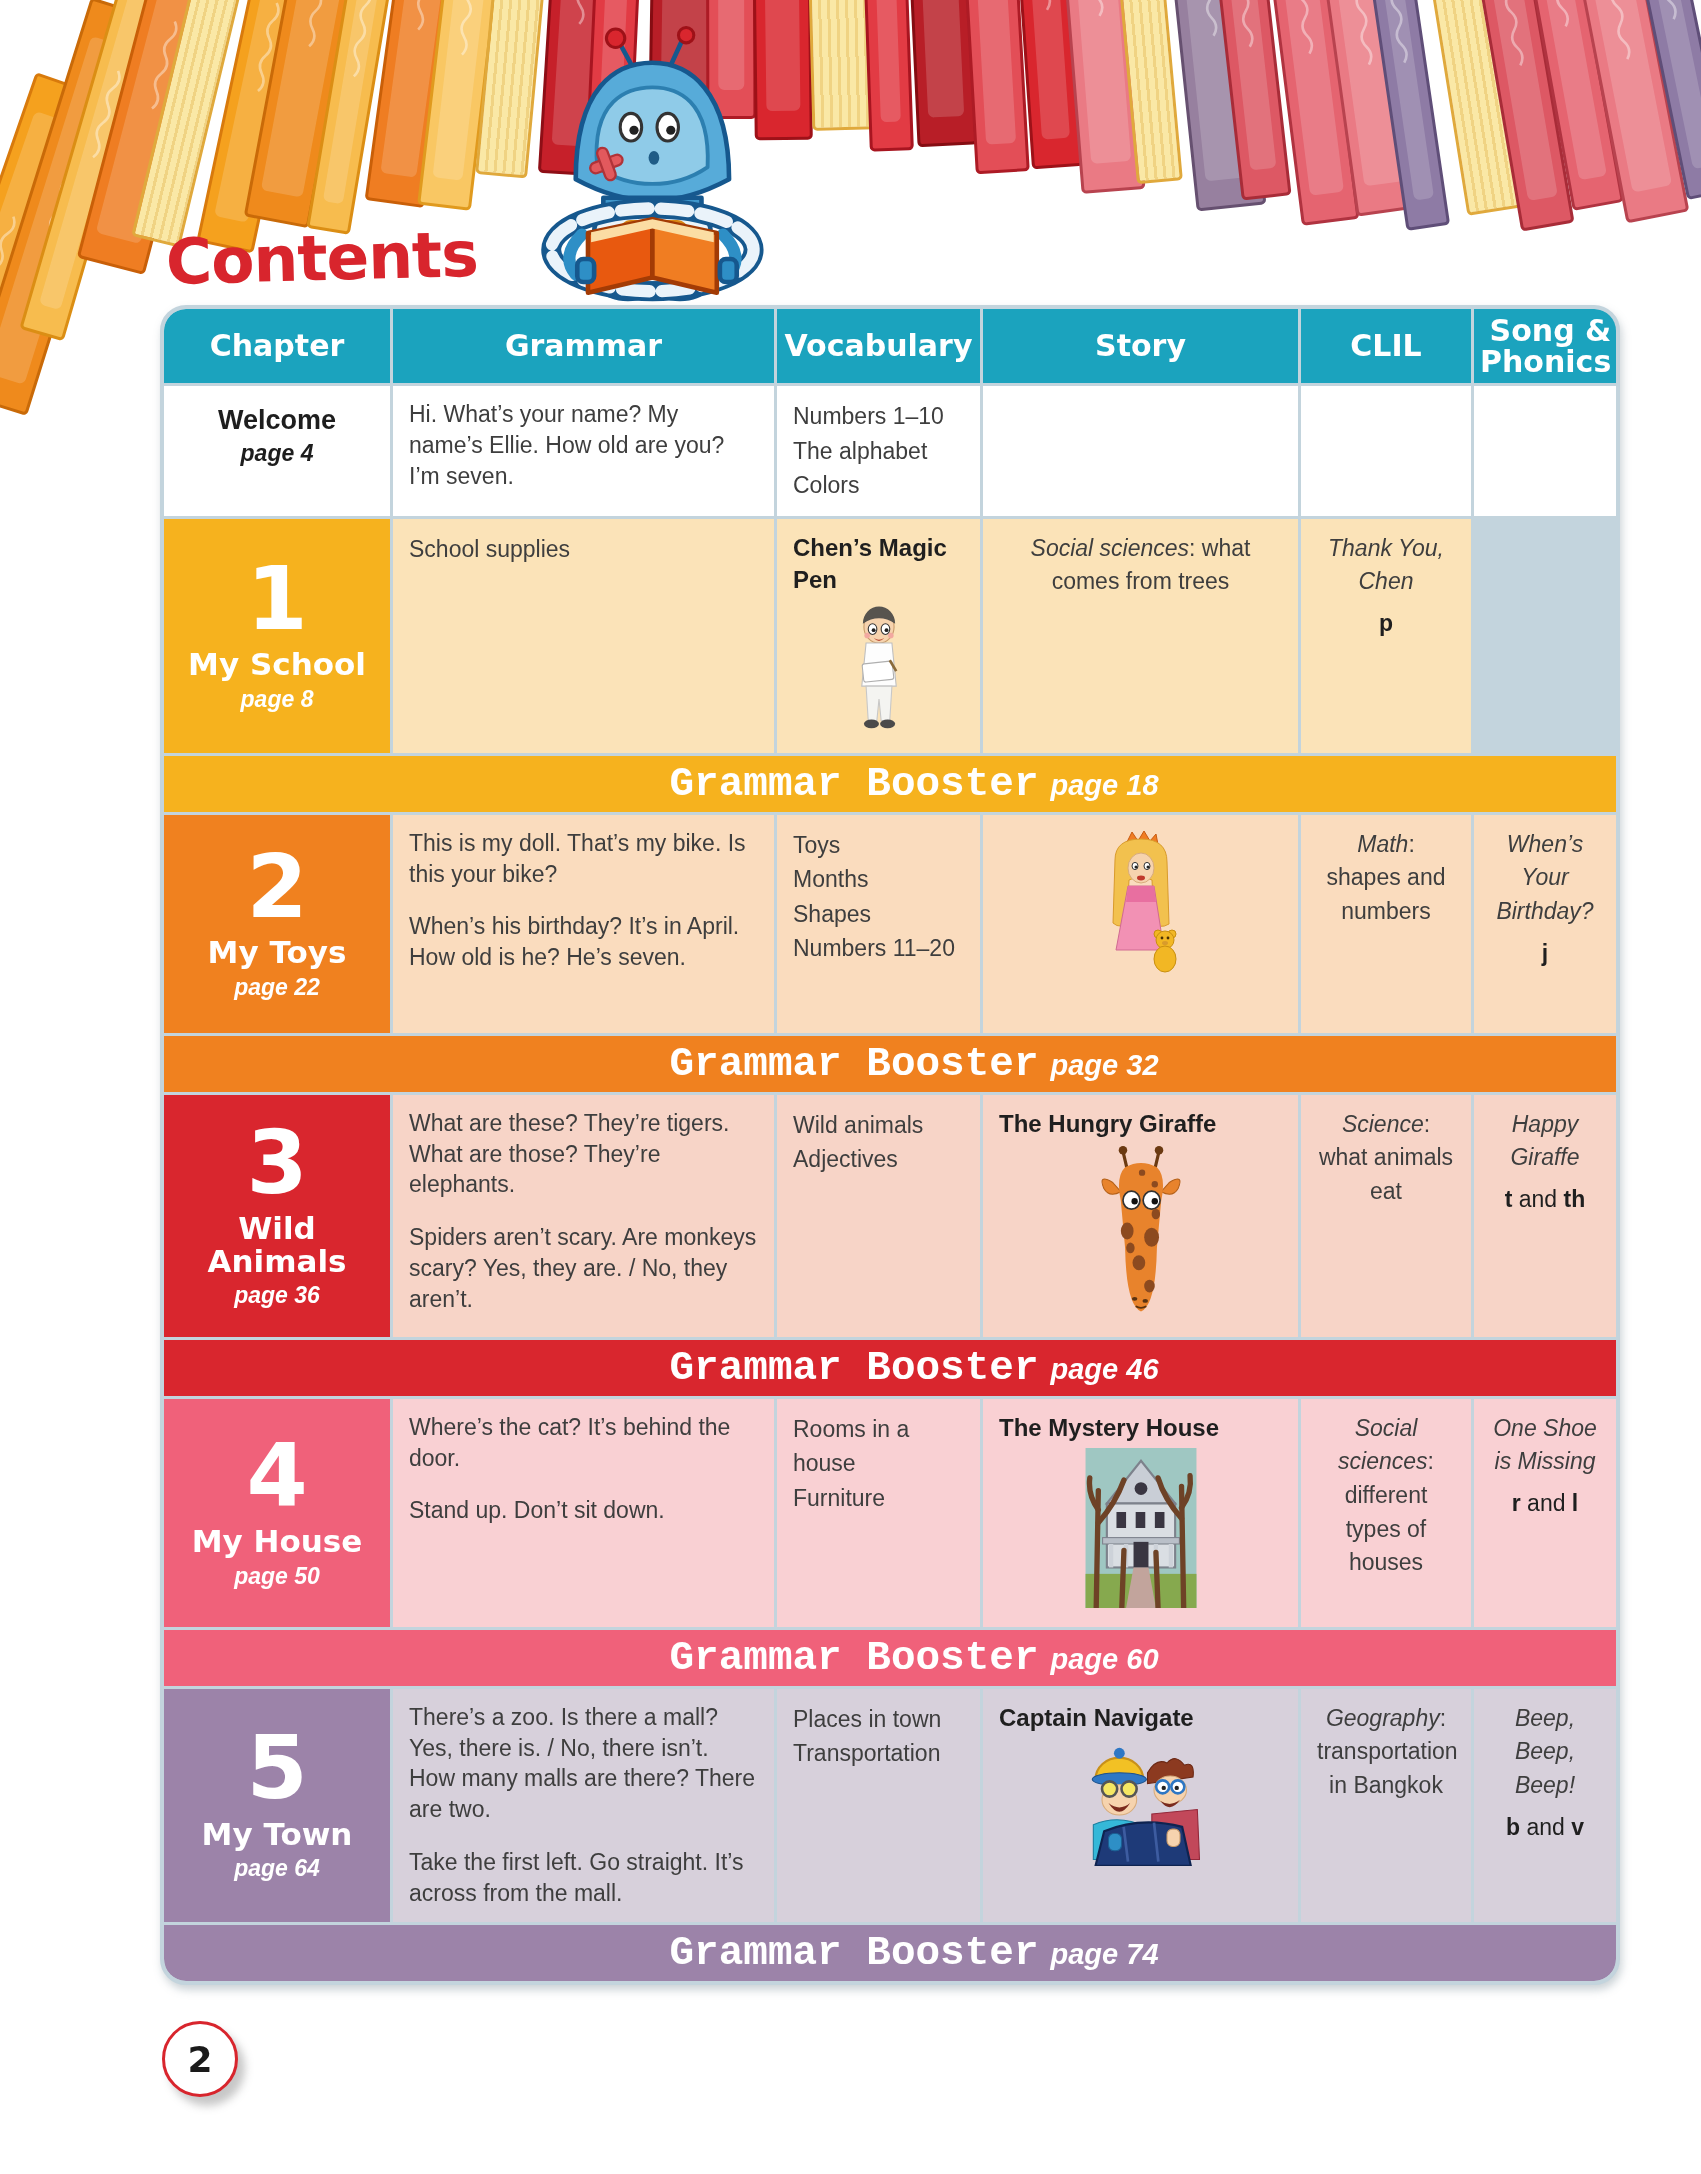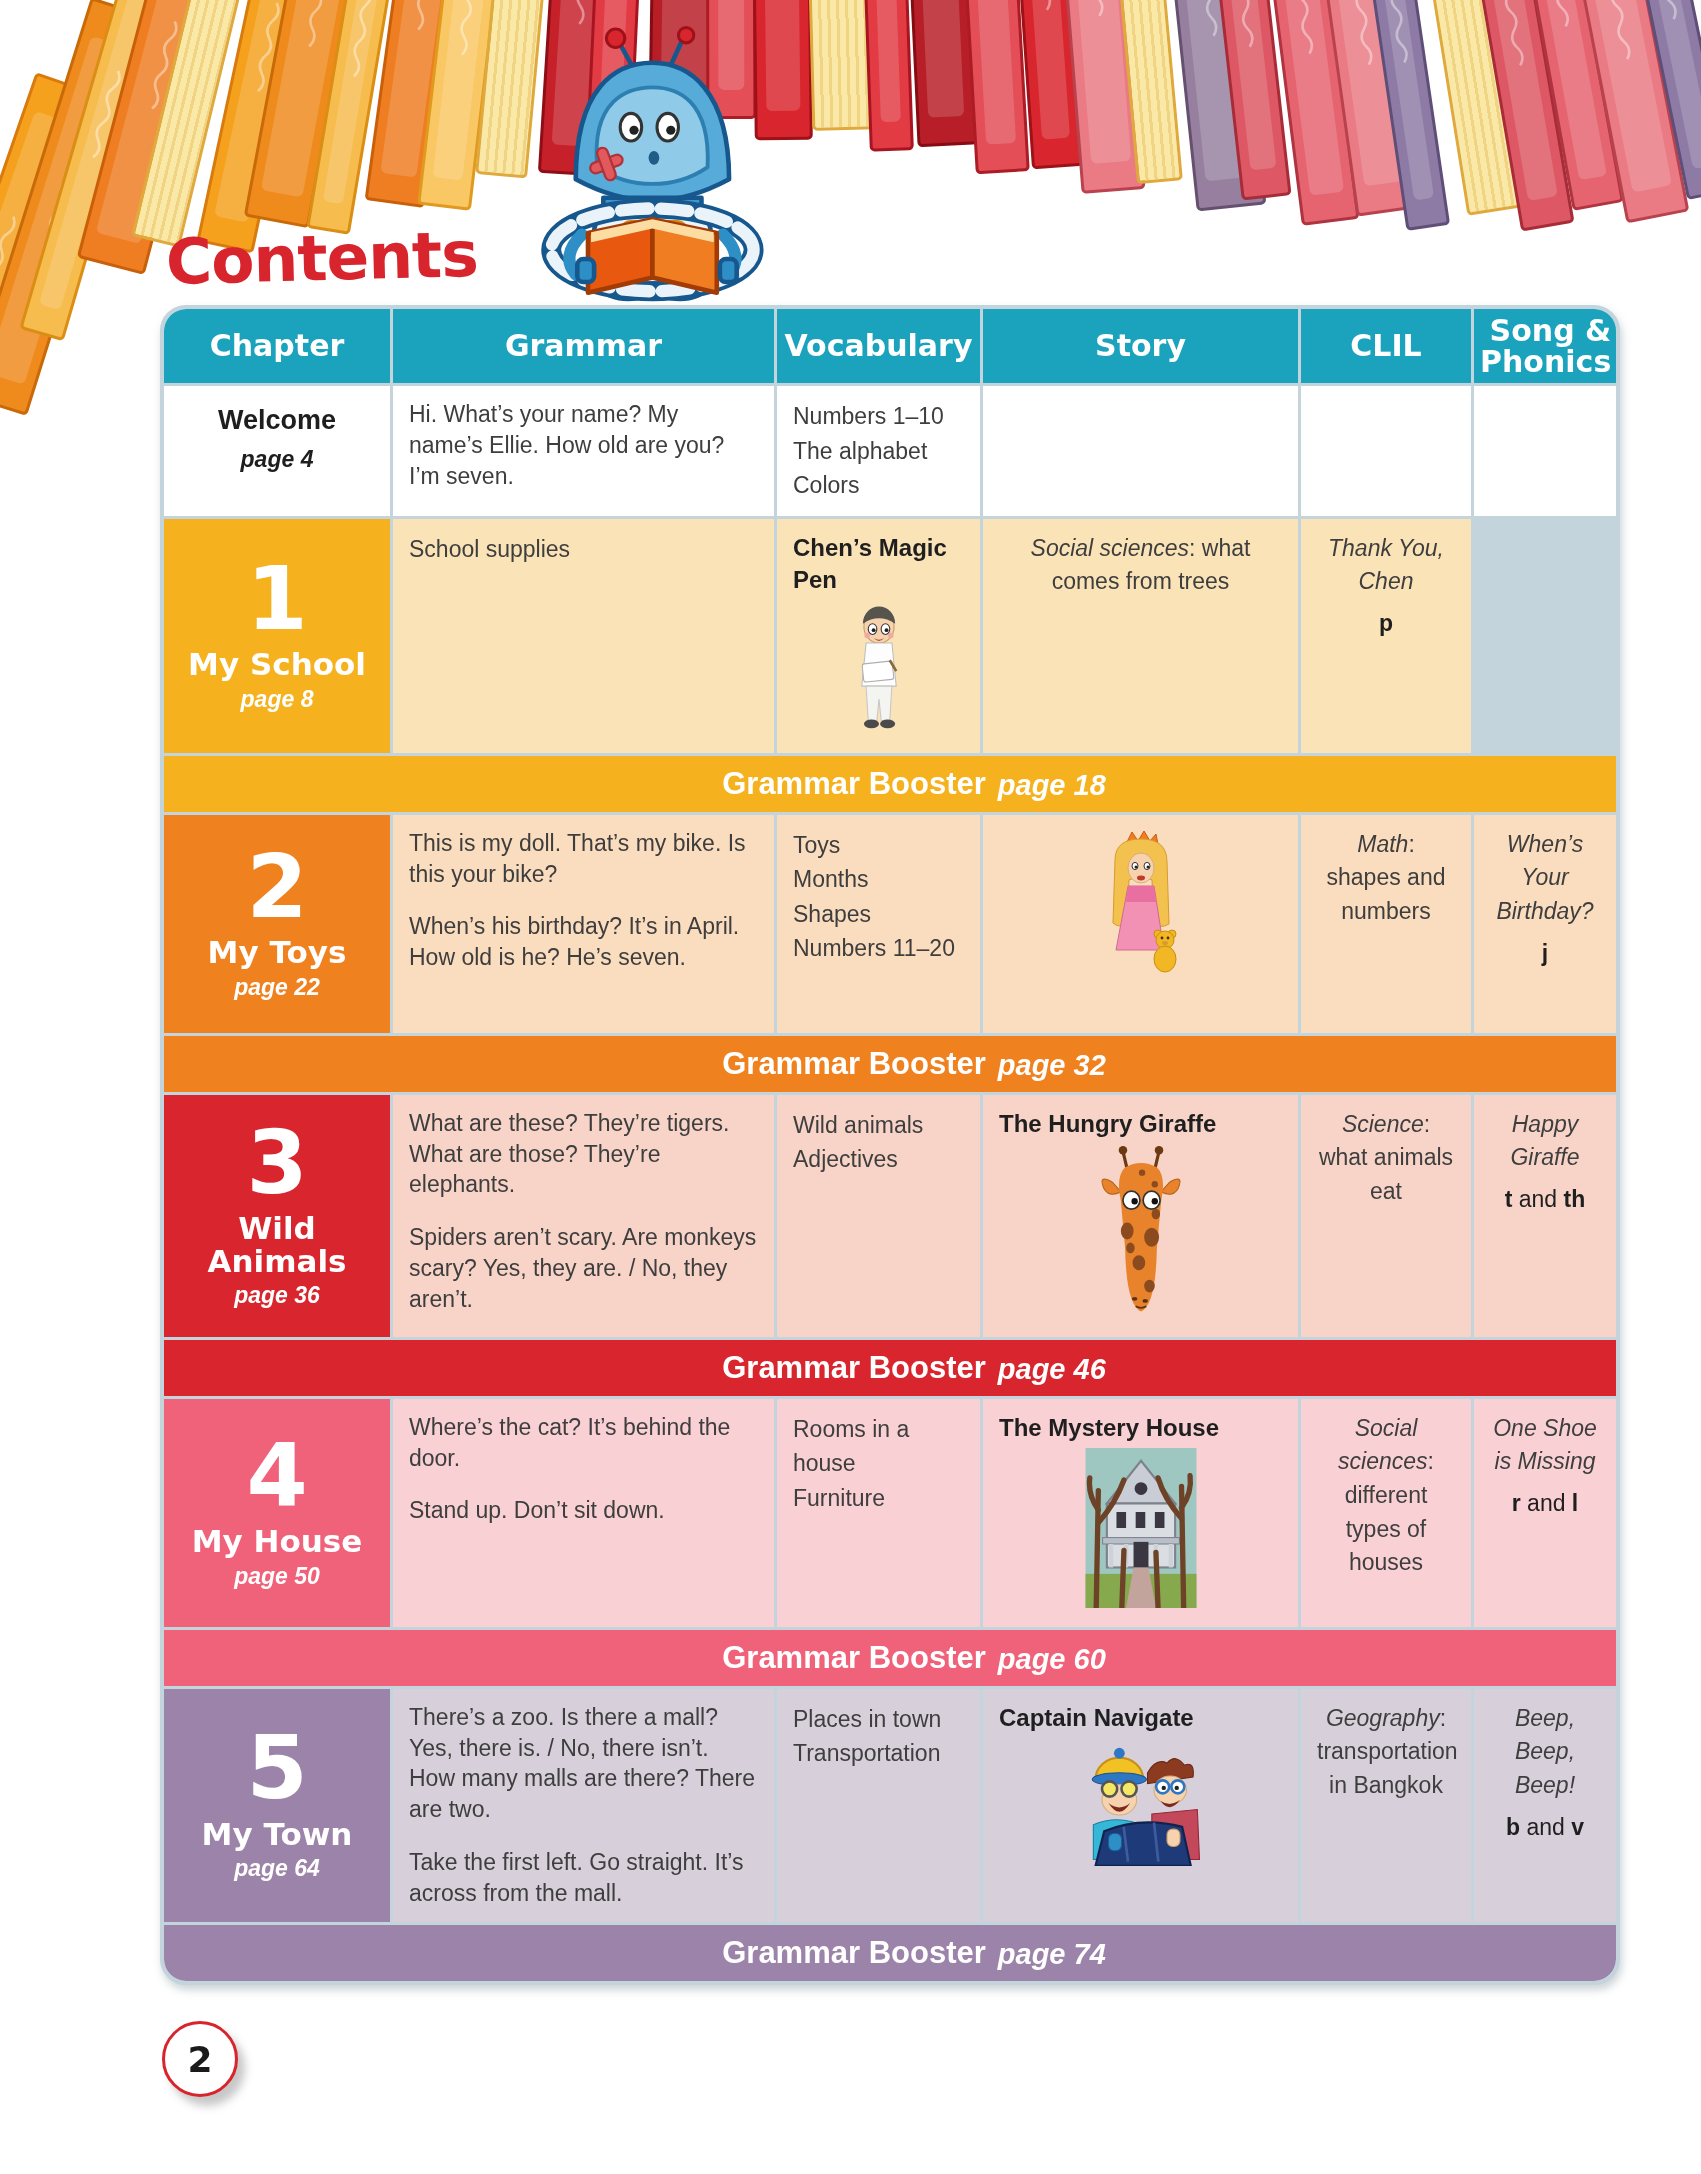--- a/index.html
+++ b/index.html
@@ -18,38 +18,38 @@
        border:4px solid var(--line,#C3D4DD);border-radius:26px;background:var(--line,#C3D4DD);
        display:flex;flex-direction:column;gap:3px;overflow:hidden;
        box-shadow:2px 5px 8px rgba(110,130,140,.35);}
   .row{display:grid;grid-template-columns:226px 381px 203px 315px 170px 1fr;gap:3px;}
   .hcell{background:var(--teal,#1BA3BE);color:#fff;font-family:"DejaVu Sans",sans-serif;font-weight:bold;
          font-size:30px;min-height:74px;display:flex;align-items:center;justify-content:center;text-align:right;line-height:1.05;padding:4px 6px;box-sizing:border-box;}
   .hcell:first-child{border-top-left-radius:22px;}
   .hcell:last-child{border-top-right-radius:22px;}
   .cell{background:var(--rowbg,#fff);padding:13px 16px;box-sizing:border-box;color:#3E3E3E;font-size:23px;line-height:1.34;}
   .wrow .cell{background:#ffffff;}
-  .wcell{display:flex;flex-direction:column;align-items:center;justify-content:flex-start;padding-top:16px;gap:6px;}
+  .wcell{display:flex;flex-direction:column;align-items:center;justify-content:flex-start;padding-top:16px;}
   .wtitle{font-weight:bold;color:#1E1E1E;font-size:27px;}
   .wpage{font-weight:bold;font-style:italic;color:#1E1E1E;font-size:23px;}
   .chcell{background:var(--chcolor,#F6B21E);color:#fff;display:flex;flex-direction:column;align-items:center;justify-content:center;text-align:center;padding:6px 4px;box-sizing:border-box;}
   .num{font-family:"DejaVu Sans",sans-serif;font-weight:bold;font-size:88px;line-height:.95;}
   .chname{font-family:"DejaVu Sans",sans-serif;font-weight:bold;font-size:31px;line-height:1.05;margin-top:8px;}
   .chpage{font-weight:bold;font-style:italic;font-size:23px;margin-top:3px;}
   .gram p{margin:0 0 22px 0;}
   .gram p:last-child{margin-bottom:0;}
   .voc div{line-height:1.5;}
   .story-title{font-weight:bold;color:#1F1F1F;font-size:24px;margin-bottom:4px;}
   .illus{display:flex;justify-content:center;}
   .ital{font-style:italic;}
   .clil,.song{line-height:1.46;text-align:center;}
   .phon{margin-top:8px;color:#1F1F1F;}
   .phon b{color:#1F1F1F;}
   .booster{background:var(--chcolor,#F6B21E);min-height:56px;display:flex;align-items:center;justify-content:center;gap:12px;color:#fff;grid-column:1 / -1;}
-  .gb-label{font-family:Liberation Sans, sans-serif;font-weight:bold;font-size:31px;margin-left:48px;}
+  .gb-label{font-family:Liberation Mono, monospace;font-weight:bold;font-size:41px;margin-left:48px;}
   .gb-page{font-weight:bold;font-style:italic;font-size:29px;padding-top:4px;}
   .lastrow .booster{border-bottom-left-radius:22px;border-bottom-right-radius:22px;}
 
   
   .pagenum{position:absolute;left:162px;top:2021px;width:70px;height:70px;border-radius:50%;
            background:#fff;border:3px solid #D8252D;display:flex;align-items:center;justify-content:center;
            font-family:"DejaVu Sans",sans-serif;font-weight:bold;font-size:36px;color:#1A1A1A;
            box-shadow:7px 9px 8px rgba(130,130,130,.45);}
 </style>
 </head>

